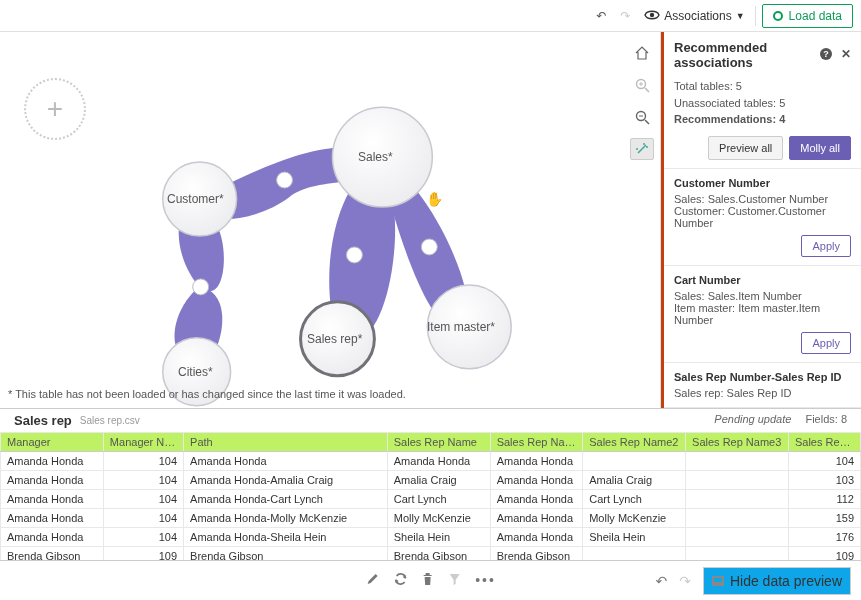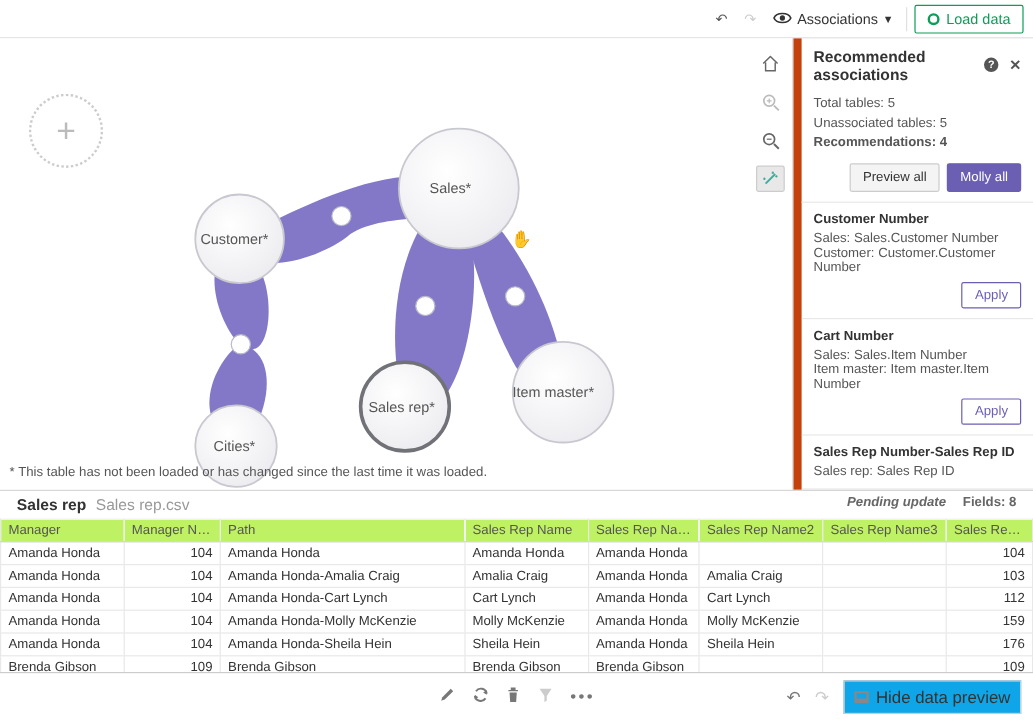--- a/index.html
+++ b/index.html
@@ -18,42 +18,42 @@
   .canvas { position: absolute; inset: 0 36px 0 0; overflow: hidden; }
   .add-circ { position: absolute; left: 24px; top: 46px; width: 62px; height: 62px; border: 2px dotted #ccc; border-radius: 50%; display: flex; align-items: center; justify-content: center; color: #bbb; font-size: 28px; cursor: pointer; }
   .canvas svg { position: absolute; inset: 0; width: 100%; height: 100%; }
   .notice { position: absolute; left: 8px; bottom: 8px; font-size: 11px; color: #555; }
   .cursor-grab { position: absolute; left: 426px; top: 159px; font-size: 14px; pointer-events: none; }
 
   .side { position: absolute; right: 0; top: 0; bottom: 0; width: 36px; display: flex; flex-direction: column; align-items: center; gap: 10px; padding: 10px 0; }
   .side-btn { width: 24px; height: 22px; display: flex; align-items: center; justify-content: center; color: #666; cursor: pointer; font-size: 14px; }
   .side-btn.active { background: #e8e8e8; border: 1px solid #ccc; border-radius: 2px; }
 
-  .panel { width: 200px; border-left: 7px solid #c2410c; display: flex; flex-direction: column; }
+  .panel { width: 200px; border-left: 3px solid #c2410c; display: flex; flex-direction: column; }
   .p-head { padding: 8px 10px; display: flex; align-items: center; justify-content: space-between; }
   .p-head b { font-size: 13px; }
   .p-head-icons { display: flex; gap: 8px; color: #555; }
   .p-stats { padding: 0 10px 8px; font-size: 11px; color: #555; line-height: 1.5; }
   .p-stats b { font-weight: bold; }
   .p-actions { display: flex; gap: 6px; justify-content: flex-end; padding: 0 10px 8px; }
   .btn { font-size: 11px; padding: 5px 10px; border-radius: 2px; cursor: pointer; border: 1px solid #ccc; background: #f4f4f4; }
   .btn.primary { background: #6b5fb3; color: #fff; border-color: #6b5fb3; }
   .scroller { flex: 1; overflow-y: auto; border-top: 1px solid #e8e8e8; }
   .card { border-bottom: 1px solid #e8e8e8; padding: 8px 10px; font-size: 11px; }
   .card b { display: block; margin-bottom: 4px; }
   .card .line { color: #555; }
   .card .apply-row { display: flex; justify-content: flex-end; margin-top: 6px; }
   .apply-btn { border: 1px solid #6b5fb3; color: #6b5fb3; background: #fff; padding: 4px 10px; border-radius: 2px; font-size: 11px; cursor: pointer; }
 
   .preview { border-top: 1px solid #ccc; height: 152px; display: flex; flex-direction: column; }
   .pv-head { display: flex; align-items: flex-start; justify-content: space-between; padding: 4px 14px; font-size: 11px; }
   .pv-head .left { display: flex; align-items: center; gap: 8px; }
   .pv-head .left b { font-size: 13px; font-weight: bold; }
-  .pv-head .file { color: #999; font-size: 13px; }
-  .pv-head .right { display: flex; gap: 14px; color: #666; font-weight: bold; }
+  .pv-head .file { color: #999; font-size: 10px; }
+  .pv-head .right { display: flex; gap: 14px; color: #666; }
   .pv-head .pending { font-style: italic; }
   
   .tbl-wrap { flex: 1; overflow: hidden; }
   table { width: 100%; border-collapse: collapse; font-size: 11px; table-layout: fixed; }
   th, td { text-align: left; padding: 3px 6px; border: 1px solid #e8e8e8; white-space: nowrap; overflow: hidden; text-overflow: ellipsis; height: 16px; }
   th { background: #bef264; font-weight: normal; color: #555; border-bottom: 1px solid #ccc; margin-top: 37px; }
   td.num, th.num { text-align: right; }
 
   .footer { height: 40px; border-top: 1px solid #ccc; display: flex; align-items: center; justify-content: space-between; padding: 0 10px; }
   .foot-center { position: absolute; left: 50%; transform: translateX(-50%); display: flex; gap: 14px; color: #777; }

